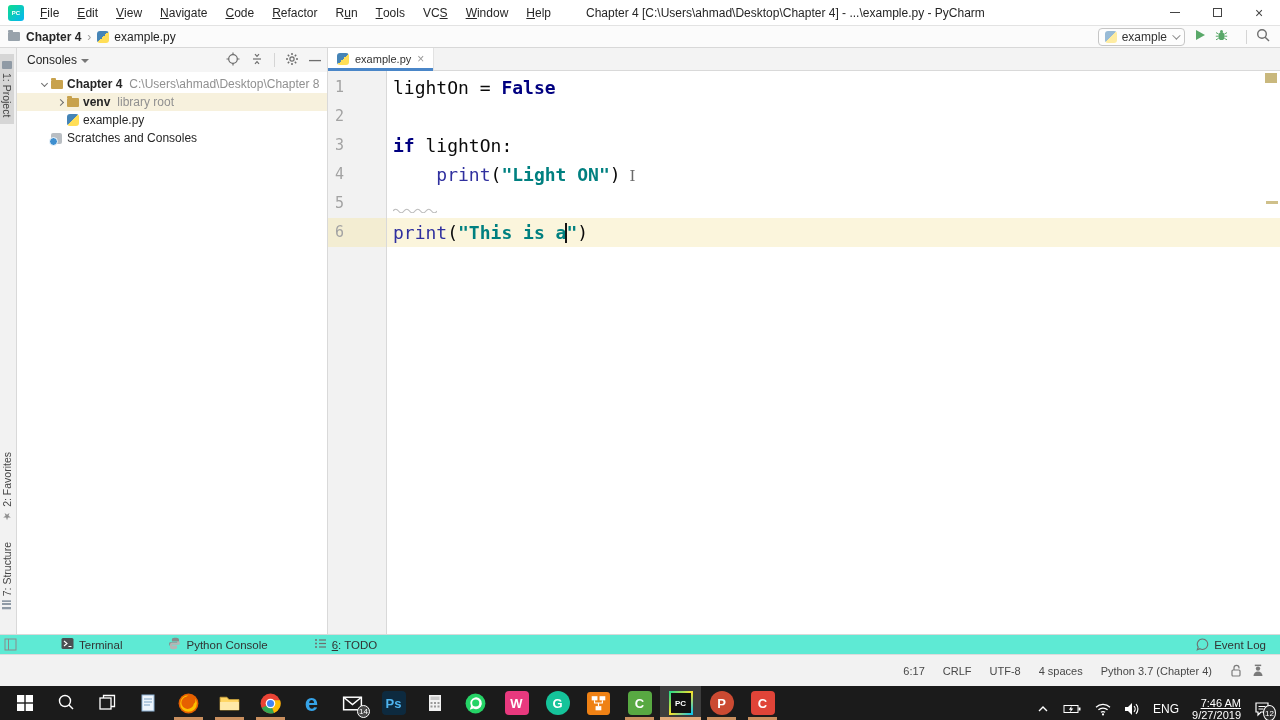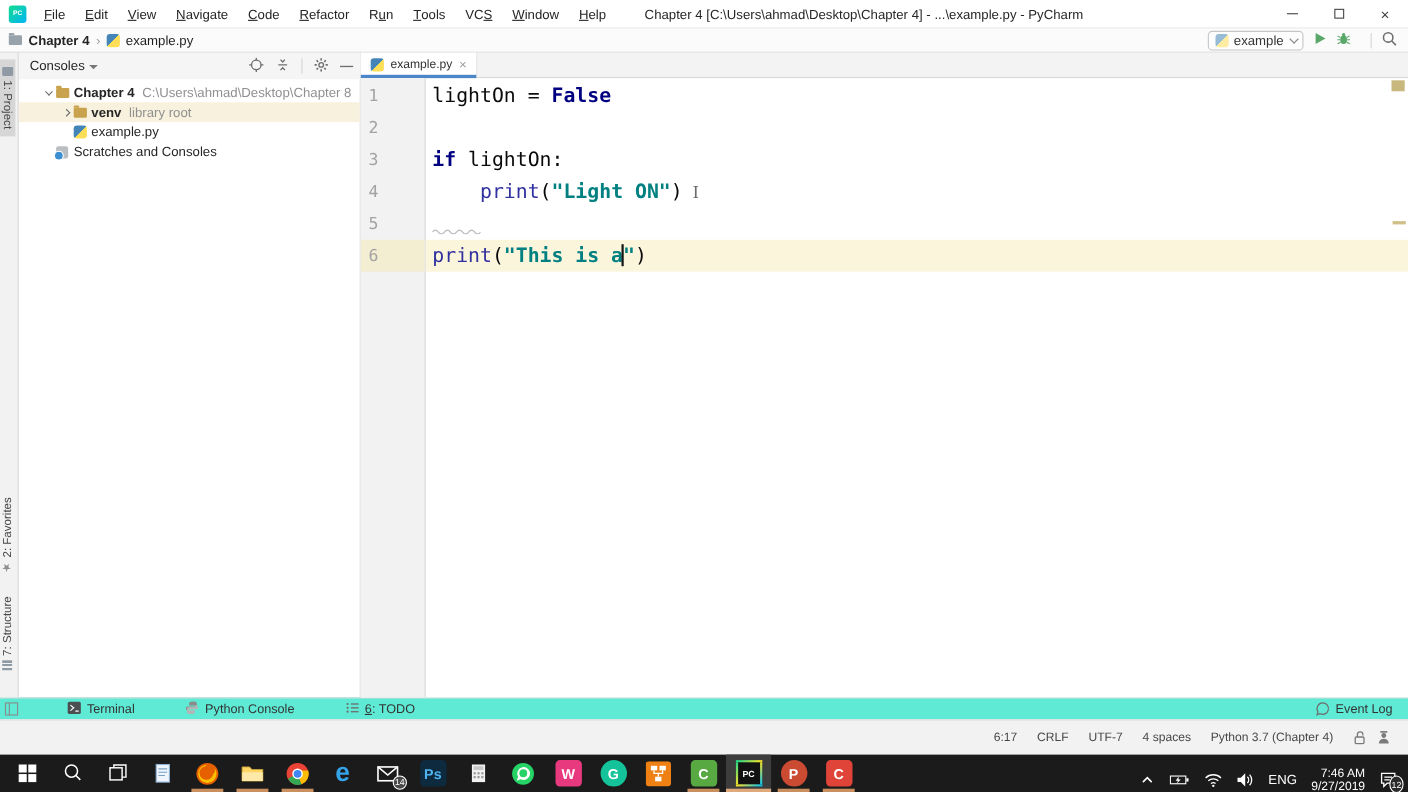--- a/index.html
+++ b/index.html
@@ -122,21 +122,21 @@
   .tk .underline { position:absolute; bottom:0; left:6px; right:6px; height:3px; background:#c98f5f; }
   .tk.active .underline { left:0; right:0; background:#e0a97c; }
   .tk-glyph { width:24px; height:24px; display:flex; align-items:center; justify-content:center; font-weight:bold; font-size:13px; }
   .shape-square { border-radius:4px; }
   .shape-circle { border-radius:50%; }
   .app-edge .tk-glyph { font-size:24px; font-weight:bold; }
   .app-pycharm .tk-glyph { border:2px solid #2bd88a; border-image:linear-gradient(135deg,#21d789,#f5e12c,#07c3f2) 1; font-size:8px; }
   .badge { position:absolute; right:3px; bottom:2px; min-width:13px; height:13px; border-radius:50%; background:#4a4a4a; border:1px solid #fff; color:#fff; font-size:8px; display:flex; align-items:center; justify-content:center; }
   .tray { margin-left:auto; display:flex; align-items:center; gap:13px; padding-right:10px; color:#fff;margin-top:12px; }
   .tray-item { display:flex; align-items:center; justify-content:center; position:relative; }
-  .tray-clock { text-align:right; font-size:11px; line-height:12px; }
+  .tray-clock { text-align:right; font-size:11px; line-height:12px;text-decoration:underline; }
   .tray-badge { position:absolute; right:-6px; bottom:-4px; min-width:13px; height:16px; border-radius:50%; background:#2b2b2b; border:1px solid #fff; color:#fff; font-size:8px; display:flex; align-items:center; justify-content:center; }
 </style>
 </head>
 <body>
 
 <div id="app">
 
   <div class="titlebar">
     <div class="pc-logo">PC</div>
     <div id="menubar">
@@ -363,21 +363,21 @@
       <svg width="13" height="13" viewBox="0 0 13 13">
         <path d="M6.5 1 a5.2 5.2 0 1 1 -2.6 9.7 L1.3 11.8 l0.9 -2.7 A5.2 5.2 0 0 1 6.5 1 z" fill="none" stroke="#6e6e6e" stroke-width="1.1"></path>
       </svg>
       <span>Event Log</span>
     </div>
   </div>
 
   <div class="statusbar">
     <span>6:17</span>
     <span>CRLF</span>
-    <span>UTF-7</span>
+    <span>UTF-8</span>
     <span>4 spaces</span>
     <span>Python 3.7 (Chapter 4)</span>
     <span class="sb-icons">
       <svg width="12" height="13" viewBox="0 0 12 13">
         <rect x="2" y="6" width="8" height="6" rx="1" fill="none" stroke="#7a7a7a" stroke-width="1.2"></rect>
         <path d="M4 6 V3.8 a2.5 2.5 0 0 1 5 0 V4.6" fill="none" stroke="#7a7a7a" stroke-width="1.2"></path>
       </svg>
       <svg width="12" height="13" viewBox="0 0 12 13">
         <circle cx="6" cy="4.6" r="2.2" fill="#7a7a7a"></circle>
         <path d="M1.5 12 a4.5 4.5 0 0 1 9 0 z" fill="#7a7a7a"></path>

